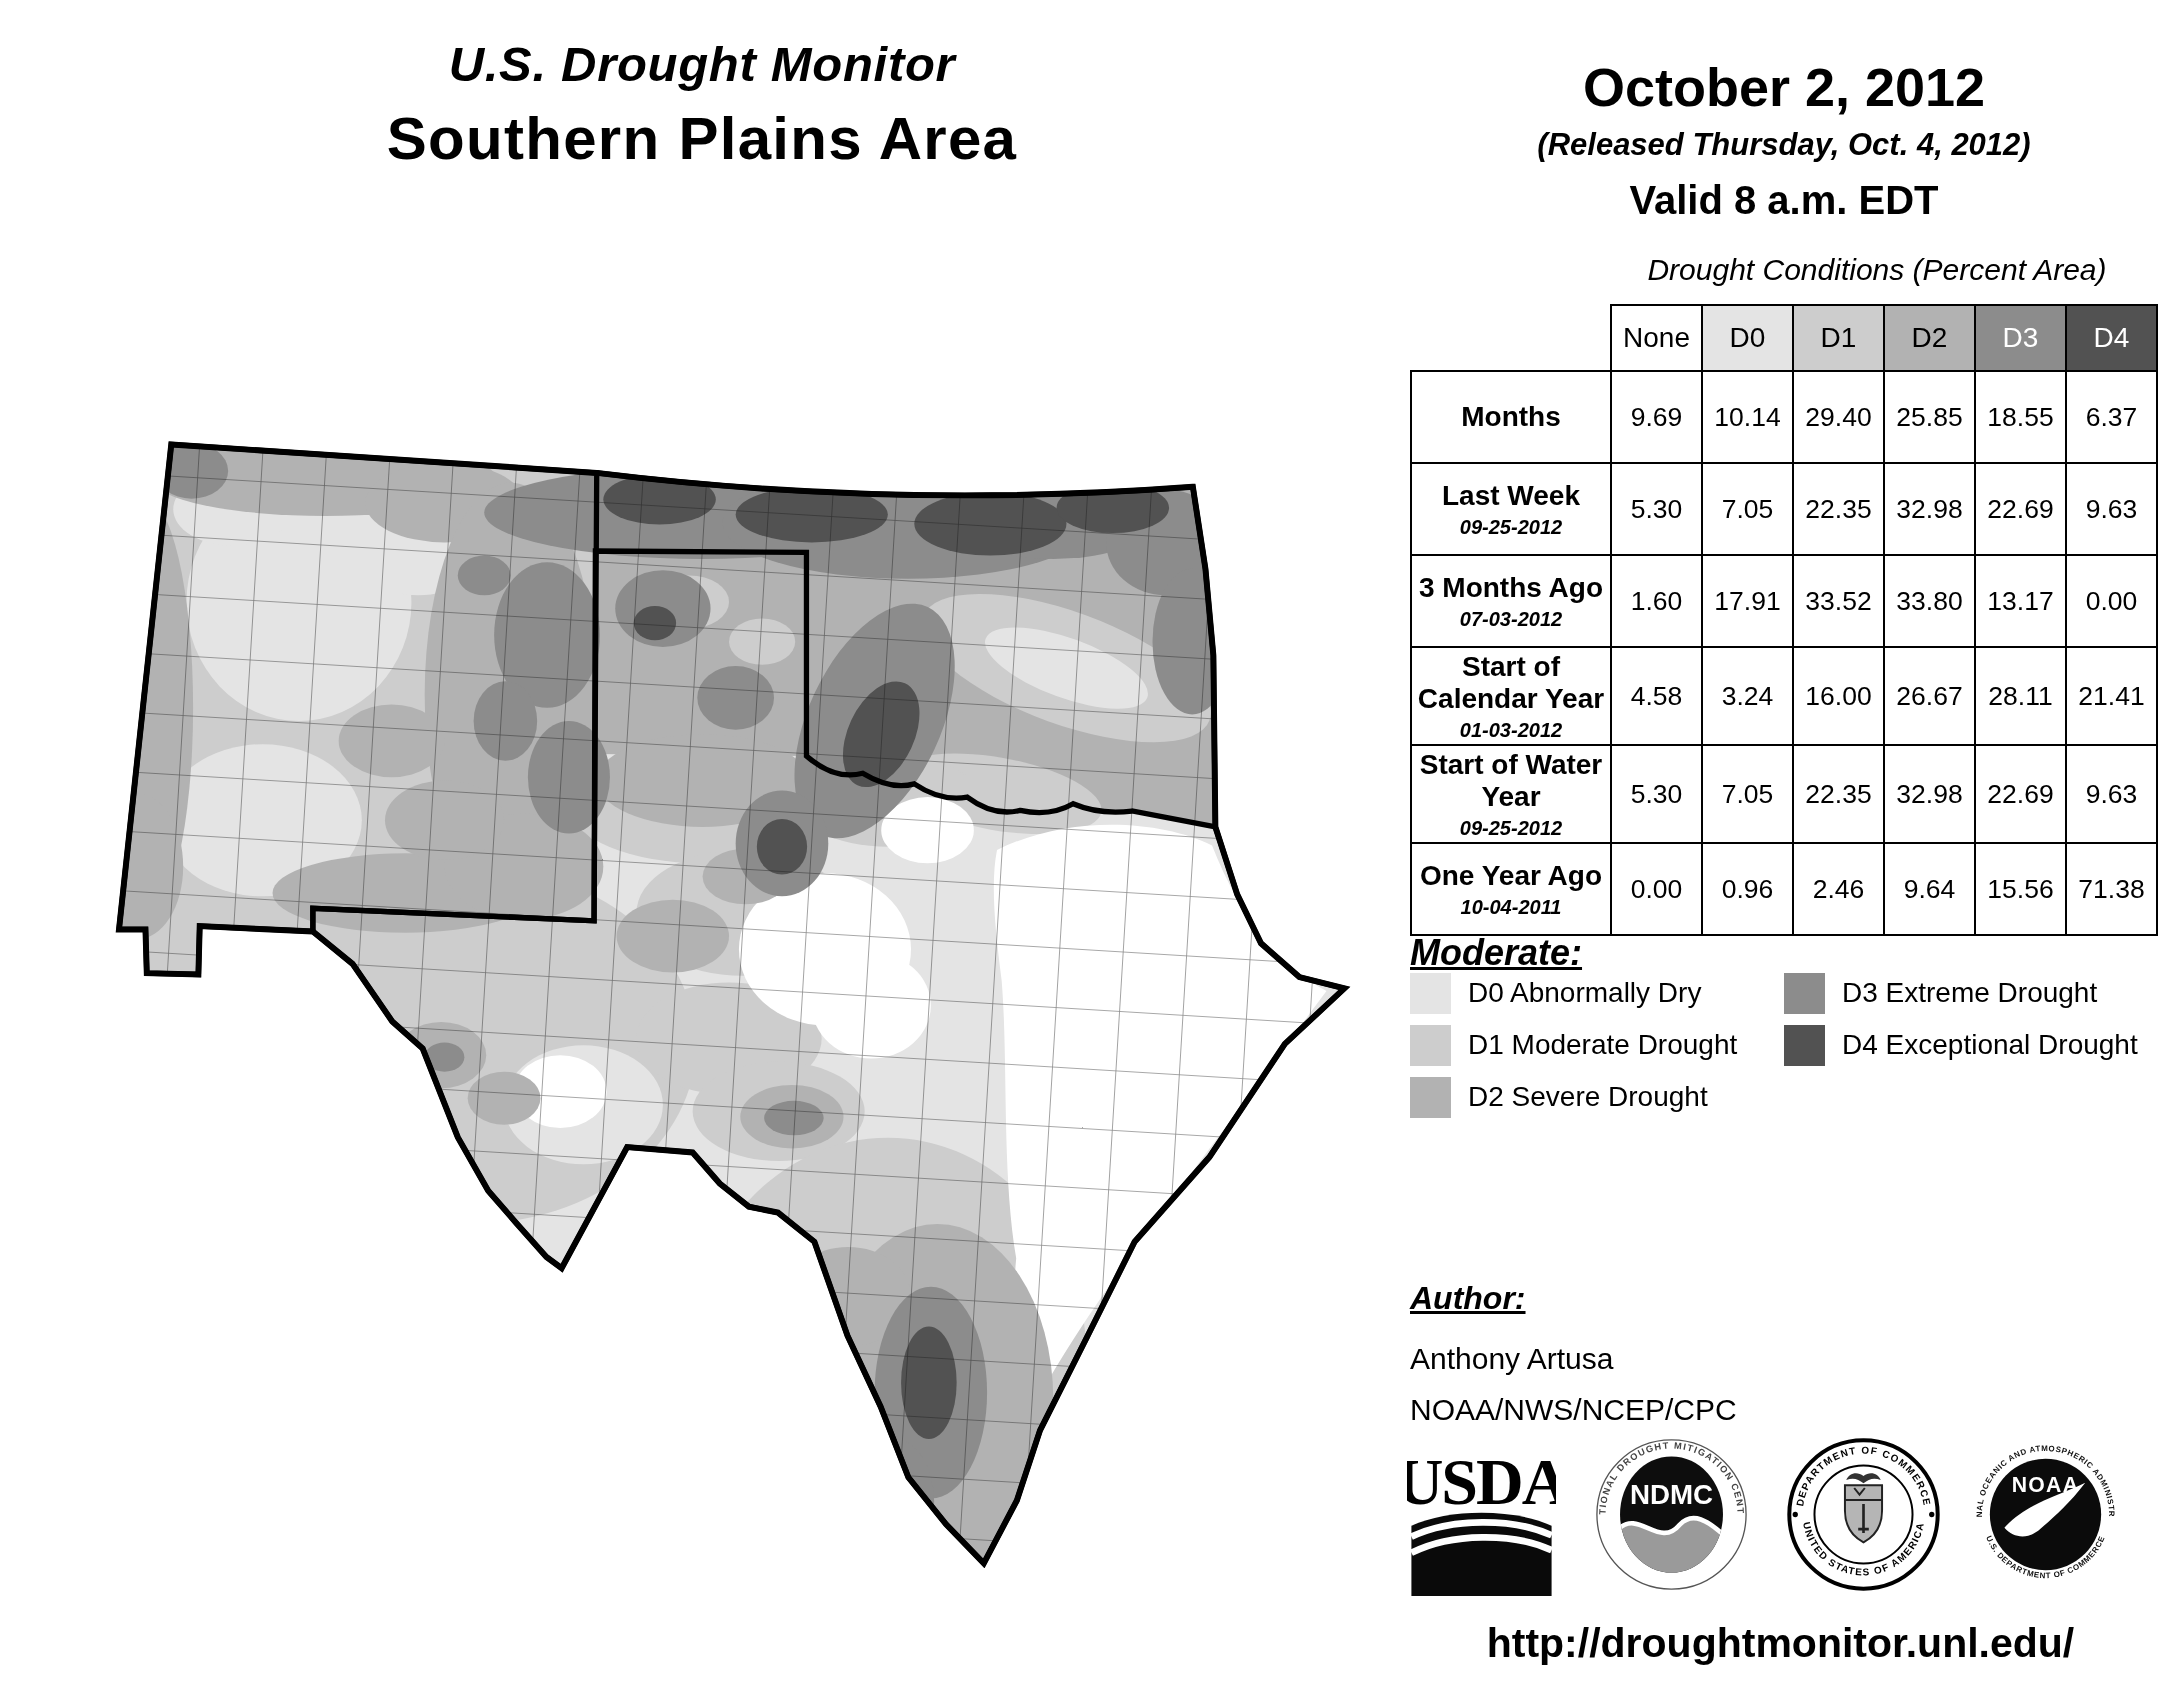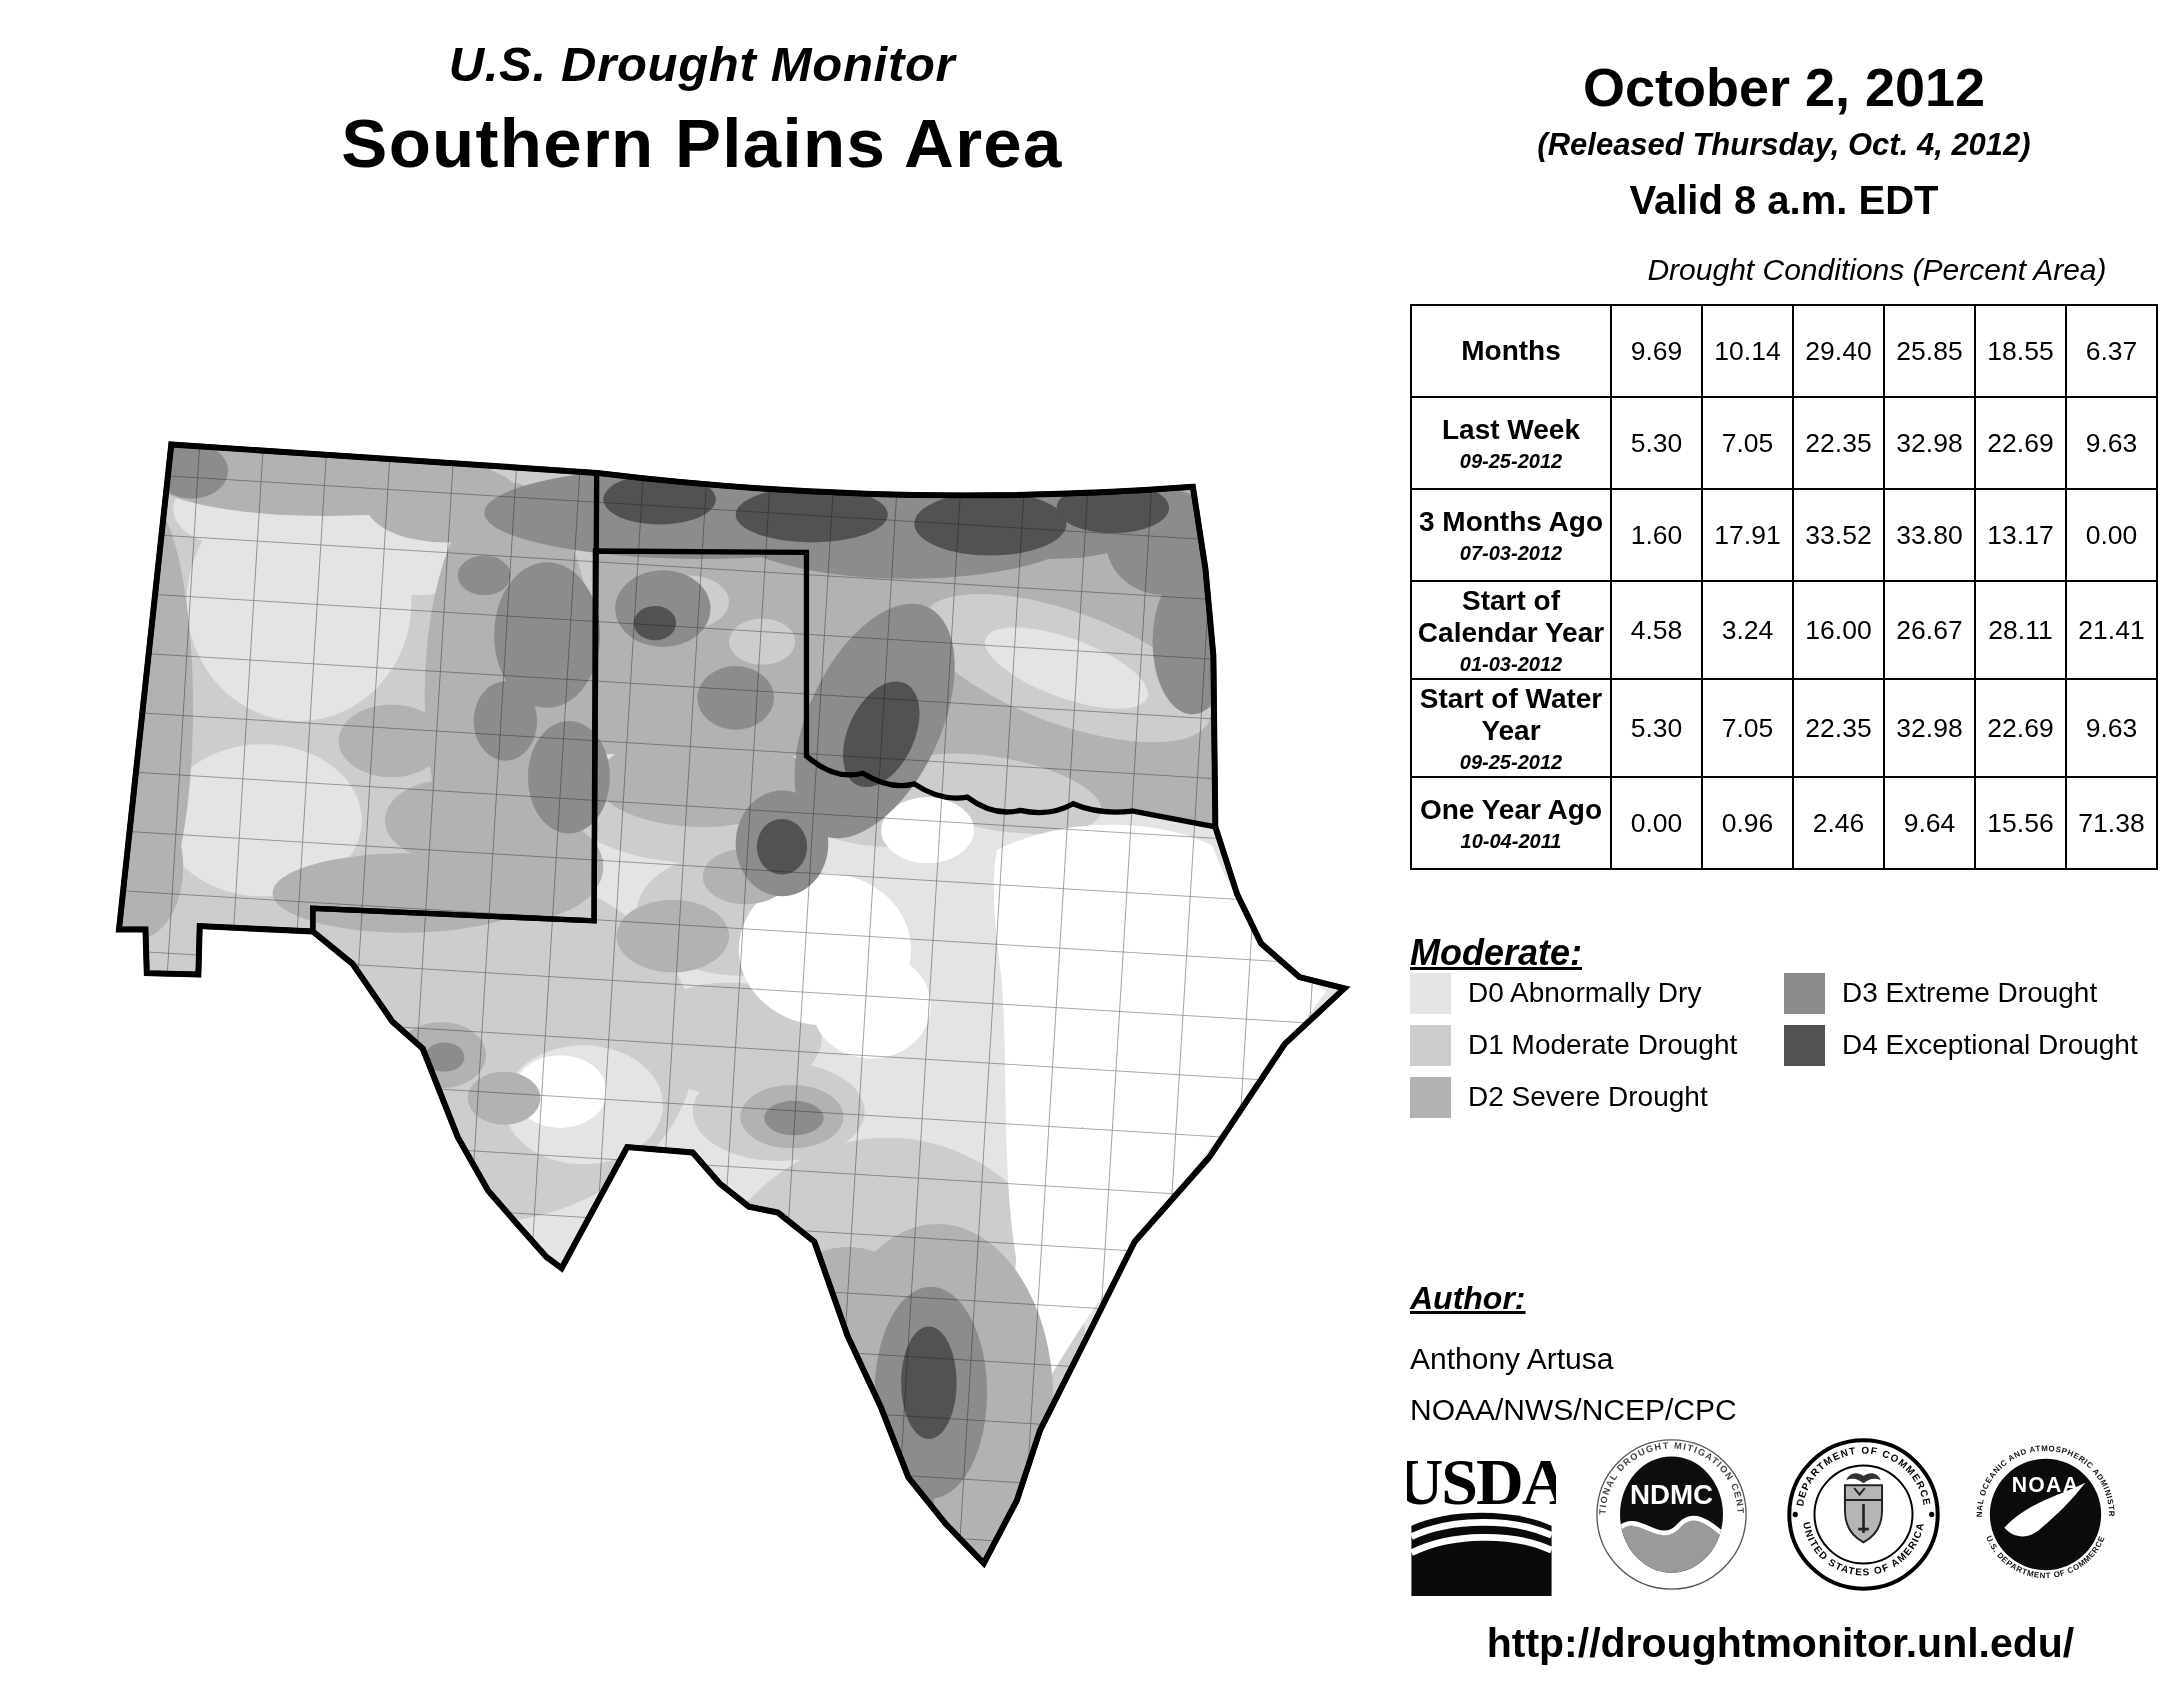--- a/index.html
+++ b/index.html
@@ -2,21 +2,21 @@
 <html style="font-size:10.6px"><head>
 <meta charset="utf-8">
 <style>
   html,body{margin:0;padding:0;background:#fff;}
   .page{position:relative;width:2183px;height:1687px;background:#fff;overflow:hidden;
         font-family:"Liberation Sans", sans-serif;color:#000;margin-left:21px;}
   .abs{position:absolute;}
   
   .map-title{left:99px;top:36px;width:1164px;text-align:center;}
   .t1{font-size:49px;font-weight:bold;font-style:italic;letter-spacing:0.7px;}
-  .t2{font-size:69px;font-weight:bold;margin-top:12px;letter-spacing:1.3px;}
+  .t2{font-size:60px;font-weight:bold;margin-top:12px;letter-spacing:1.3px;}
   .date-block{left:1396px;top:56px;width:734px;text-align:center;}
   .d1{font-size:54px;font-weight:bold;}
   .d2{font-size:31px;font-weight:bold;font-style:italic;margin-top:9.3px;}
   .d3{font-size:40px;font-weight:bold;margin-top:14.6px;}
   
   .tbl-title{left:1482px;top:253px;width:748px;text-align:center;
              font-size:30px;font-style:italic;}
   table.dc{border-collapse:collapse;table-layout:fixed;}
   table.dc td,table.dc th{border:2.6px solid #000;padding:0;text-align:center;vertical-align:middle;}
   table.dc .corner{border:none;background:#fff;}
@@ -181,20 +181,29 @@
     <colgroup>
       <col style="width:200px">
         <col style="width:91px">
         <col style="width:91px">
       <col style="width:91px">
         <col style="width:91px">
         <col style="width:91px">
         <col style="width:91px">
     </colgroup>
     <tbody>
+        <tr class="hdr">
+      <td class="corner"></td>
+      <th class="h-none">None</th>
+      <th class="h-d0">D0</th>
+      <th class="h-d1">D1</th>
+      <th class="h-d2">D2</th>
+      <th class="h-d3">D3</th>
+      <th class="h-d4">D4</th>
+    </tr>
     <tr>
       <td class="rlabel">
         <div class="rl">Months</div>
       </td>
       <td class="val">9.69</td>
       <td class="val">10.14</td>
       <td class="val">29.40</td>
       <td class="val">25.85</td>
       <td class="val">18.55</td>
       <td class="val">6.37</td>

